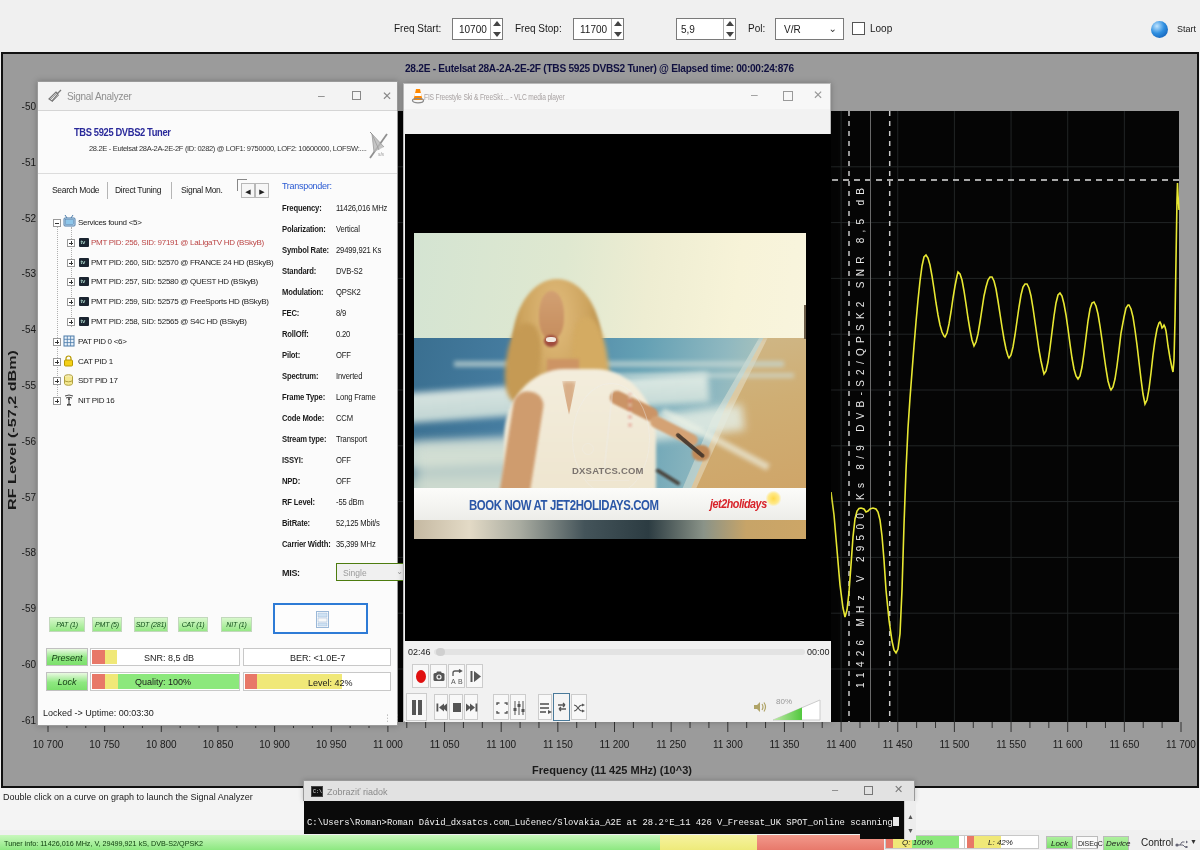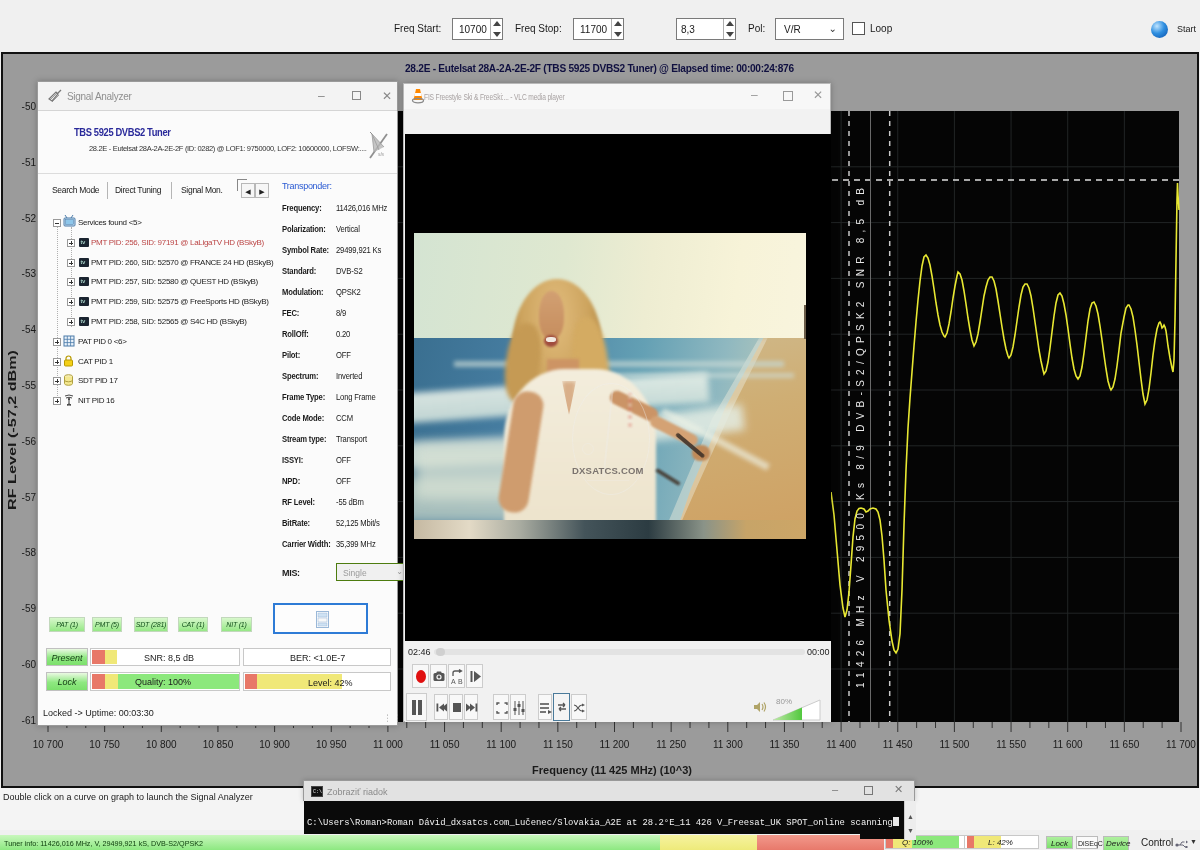--- a/index.html
+++ b/index.html
@@ -23,21 +23,21 @@
   <div class="lbl" style="left:515px;top:23px;font-size:10px;">Freq Stop:</div>
   <div class="abs" style="left:573px;top:18px;width:51px;height:22px;background:#fff;border:1px solid #7a7a7a;">
     <div class="lbl" style="left:6px;top:5px;font-size:10px;">11700</div>
     <div class="abs" style="right:0;top:0;width:12px;height:20px;border-left:1px solid #b0b0b0;">
       <div class="abs" style="left:2px;top:2px;width:0;height:0;border-left:4px solid transparent;border-right:4px solid transparent;border-bottom:5px solid #444;"></div>
       <div class="abs" style="left:2px;bottom:2px;width:0;height:0;border-left:4px solid transparent;border-right:4px solid transparent;border-top:5px solid #444;"></div>
     </div>
   </div>
   <div class="lbl" style="left:618px;top:23px;font-size:10px;margin-top:43px;">Steps:</div>
   <div class="abs" style="left:676px;top:18px;width:60px;height:22px;background:#fff;border:1px solid #7a7a7a;">
-    <div class="lbl" style="left:4px;top:5px;font-size:10px;">8,3</div>
+    <div class="lbl" style="left:4px;top:5px;font-size:10px;">5,9</div>
     <div class="abs" style="right:0;top:0;width:12px;height:20px;border-left:1px solid #b0b0b0;">
       <div class="abs" style="left:2px;top:2px;width:0;height:0;border-left:4px solid transparent;border-right:4px solid transparent;border-bottom:5px solid #444;"></div>
       <div class="abs" style="left:2px;bottom:2px;width:0;height:0;border-left:4px solid transparent;border-right:4px solid transparent;border-top:5px solid #444;"></div>
     </div>
   </div>
   <div class="lbl" style="left:748px;top:23px;font-size:10px;">Pol:</div>
   <div class="abs" style="left:775px;top:18px;width:69px;height:22px;background:#fff;border:1px solid #7a7a7a;">
     <div class="lbl" style="left:8px;top:5px;font-size:10px;">V/R</div>
     <div class="lbl" style="right:6px;top:4px;font-size:10px;color:#333;">⌄</div>
   </div>
@@ -523,20 +523,25 @@
       <div class="abs" style="left:254px;top:222px;width:36px;height:4px;background:#3a2e26;border-radius:2px;transform:rotate(40deg);transform-origin:100% 50%;filter:blur(0.6px);opacity:0.85;"></div>
       <div class="abs" style="left:240px;top:242px;width:28px;height:4px;background:#43362c;border-radius:2px;transform:rotate(32deg);filter:blur(0.8px);opacity:0.85;"></div>
 
       <div class="abs" style="left:158px;top:150px;width:78px;height:112px;border:1.5px solid rgba(240,240,240,0.38);border-radius:50%;"></div>
       <div class="abs" style="left:193px;top:158px;width:2px;height:86px;background:rgba(240,240,240,0.3);transform:rotate(6deg);"></div>
       <div class="abs" style="left:172px;top:230px;width:44px;height:18px;border:1px solid rgba(240,240,240,0.25);clip-path:polygon(50% 0,100% 100%,0 100%);"></div>
       <div class="abs" style="left:168px;top:210px;width:12px;height:12px;border:1px solid rgba(240,240,240,0.3);border-radius:50%;"></div>
       <div class="lbl" style="left:158px;top:232px;font-size:9.5px;font-weight:bold;color:rgba(90,82,82,0.78);letter-spacing:0.2px;">DXSATCS.COM</div>
       <div class="abs" style="left:214px;top:160px;width:4px;height:34px;background:repeating-linear-gradient(0deg,rgba(220,120,110,0.35) 0 4px,rgba(245,240,235,0.3) 4px 8px);filter:blur(0.8px);"></div>
 
+      <div class="abs" style="left:0;top:255px;width:426px;height:32px;background:linear-gradient(180deg,#fcfcfa,#edede9);">
+        <div class="lbl" style="left:55px;top:8px;font-size:15px;font-weight:bold;color:#2b57a7;transform:scaleX(0.76);transform-origin:0 0;letter-spacing:-0.5px;">BOOK NOW AT JET2HOLIDAYS.COM</div>
+        <div class="abs" style="left:352px;top:3px;width:15px;height:15px;background:radial-gradient(circle,#ffd94a 0%,#ffe98a 50%,rgba(255,235,150,0) 75%);"></div>
+        <div class="lbl" style="left:296px;top:8px;font-size:13.5px;font-weight:bold;color:#d8232a;transform:scaleX(0.80);transform-origin:0 0;letter-spacing:-0.6px;font-style:italic;">jet2holidays</div>
+      </div>
 
       <div class="abs" style="left:0;top:287px;width:426px;height:19px;background:linear-gradient(90deg,#c5b9a2 0%,#e3dac6 13%,#a8aba0 25%,#44545a 40%,#2c3c42 55%,#8a9388 68%,#c7a468 78%,#d0a766 100%);"></div>
     </div>
   </div>
 
   <div class="abs" style="left:1px;top:557px;width:426px;height:81px;background:#f1f1f1;">
     <div class="lbl" style="left:3px;top:6px;font-size:9px;">02:46</div>
     <div class="abs" style="left:29px;top:8px;width:371px;height:6px;background:#e3e3e3;border-radius:3px;"></div>
     <div class="abs" style="left:31px;top:7px;width:9px;height:8px;background:#d0d0d0;border-radius:4px;"></div>
     <div class="lbl" style="left:402px;top:6px;font-size:9px;">00:00</div>

